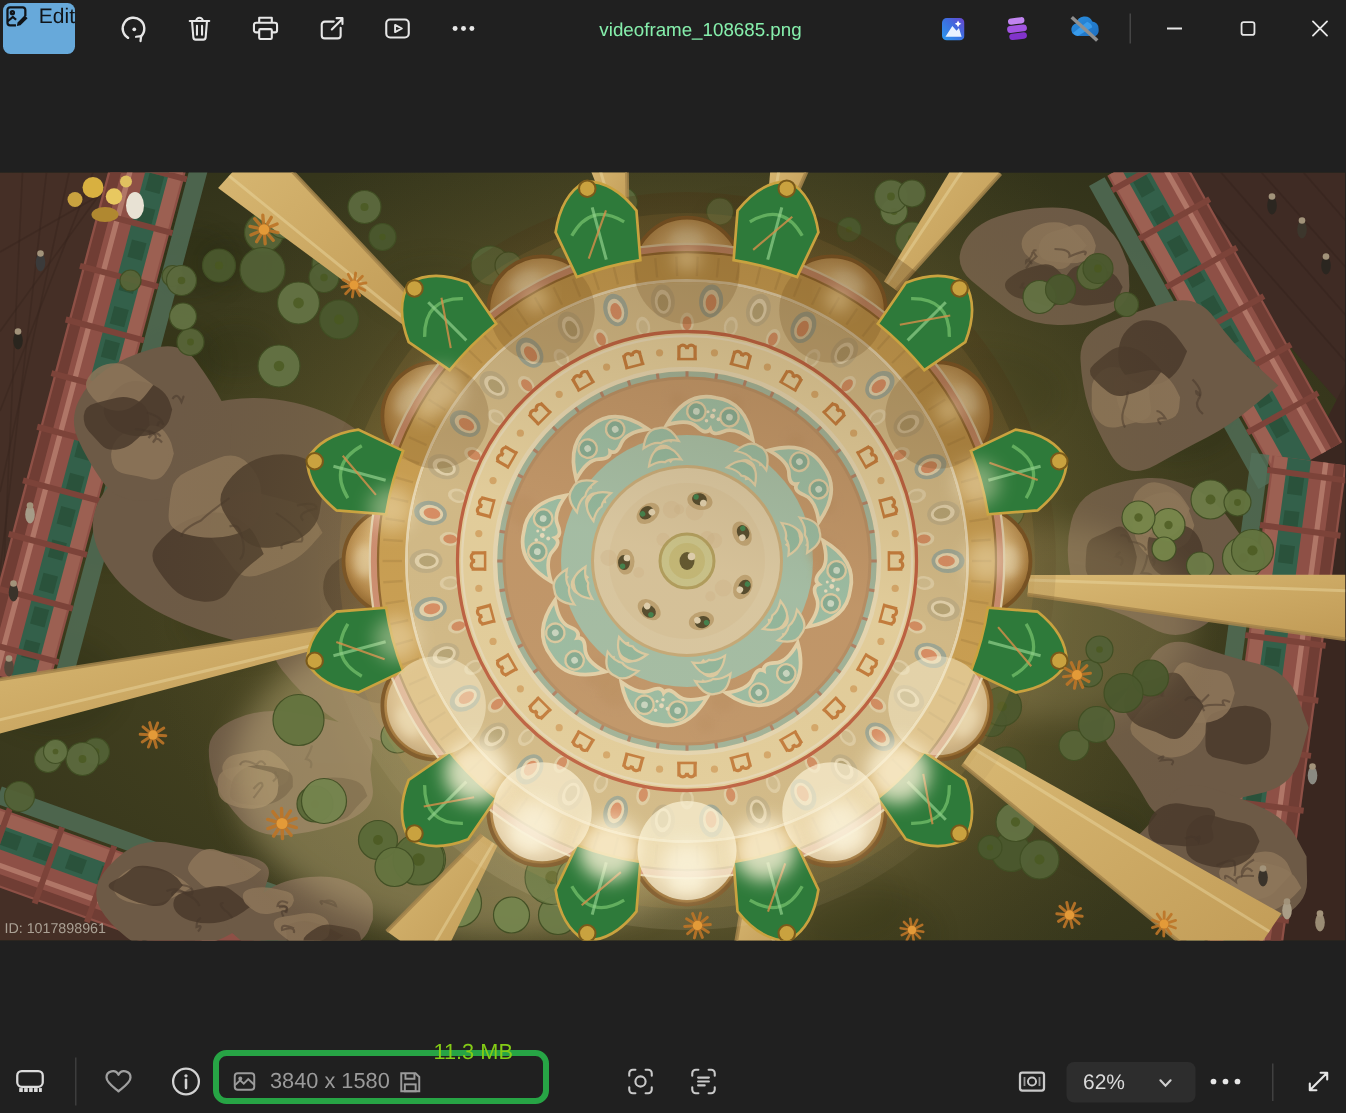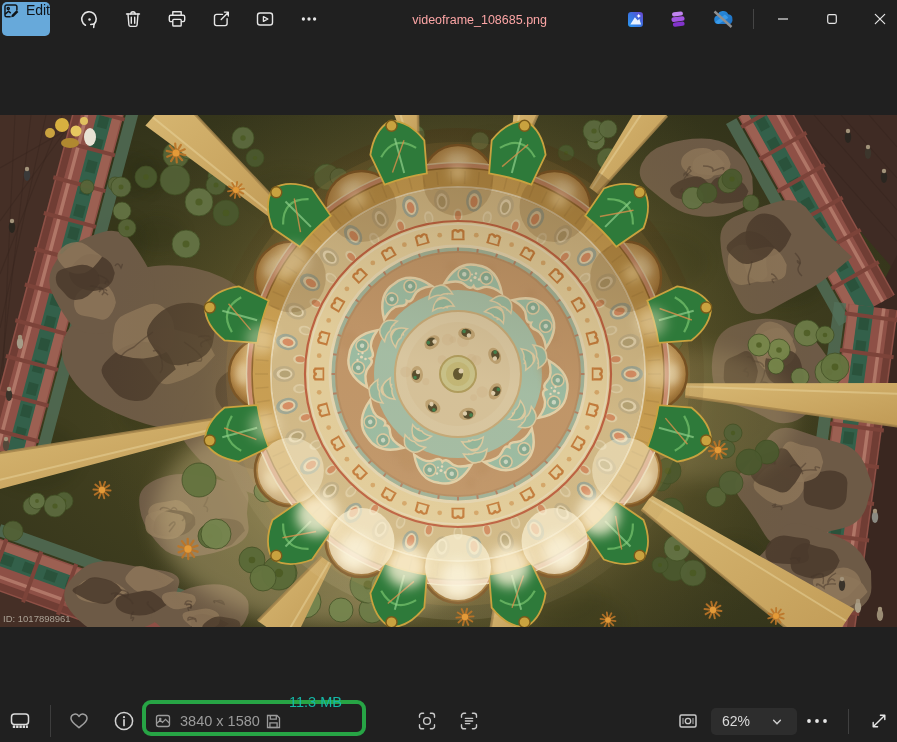--- a/index.html
+++ b/index.html
@@ -44,21 +44,21 @@
   </svg>
 <svg style="position:absolute;left:255.0px;top:9.0px" width="20" height="20" viewBox="-10.0 -10.0 20 20">
     <rect x="-7.5" y="-6" width="15" height="12" rx="2.6" fill="none" stroke="#e6e6e6" stroke-width="1.4"></rect>
     <path d="M -1.6,-2.4 L 2.9,0 L -1.6,2.4 Z" fill="none" stroke="#e6e6e6" stroke-width="1.3" stroke-linejoin="round"></path>
   </svg>
 <svg style="position:absolute;left:299.0px;top:9.0px" width="20" height="20" viewBox="-10.0 -10.0 20 20">
     <circle cx="-5.6" cy="0" r="1.65" fill="#e6e6e6"></circle>
     <circle cx="0" cy="0" r="1.65" fill="#e6e6e6"></circle>
     <circle cx="5.6" cy="0" r="1.65" fill="#e6e6e6"></circle>
   </svg>
-<div class="abs" style="left:387px;top:12.5px;width:160px;text-align:right;font-size:12.5px;color:#fca5a5">videoframe_108685.png</div>
+<div class="abs" style="left:387px;top:12.5px;width:160px;text-align:center;font-size:12.5px;color:#86efac">videoframe_108685.png</div>
 <svg style="position:absolute;left:627.5px;top:11.5px" width="15" height="15" viewBox="-7.5 -7.5 15 15">
     <defs>
       <linearGradient id="dg" x1="0" y1="1" x2="1" y2="0">
         <stop offset="0" stop-color="#2b9bf0"></stop>
         <stop offset="0.55" stop-color="#3d6ee0"></stop>
         <stop offset="1" stop-color="#6b45cf"></stop>
       </linearGradient>
     </defs>
     <rect x="-7.5" y="-7.5" width="15" height="15" rx="3.2" fill="url(#dg)"></rect>
     <path d="M -5.2,5 L -0.6,-2.2 L 2.2,1 L 3.8,-0.8 L 5.6,5 Z" fill="#e8f2ff"></path>
@@ -1674,21 +1674,21 @@
     <circle cx="-2.8" cy="-2" r="1.3" fill="#9b9b9b"></circle>
   </svg>
 <div class="abs" style="left:180px;top:713px;font-size:14.5px;color:#9b9b9b">3840 x 1580</div>
 <svg style="position:absolute;left:264.5px;top:712.5px" width="17" height="17" viewBox="-8.5 -8.5 17 17">
     <g fill="none" stroke="#9b9b9b" stroke-width="1.3">
       <path d="M -6,-6 h 9.5 l 2.5,2.5 v 9.5 h -12 z"></path>
       <path d="M -3.2,-6 v 3.6 h 6 v -3.6"></path>
       <rect x="-3.6" y="1.4" width="7.2" height="4.6"></rect>
     </g>
   </svg>
-<div class="abs" style="left:289px;top:694px;font-size:14.5px;color:#14b8a6">11.3 MB</div>
+<div class="abs" style="left:289px;top:694px;font-size:14.5px;color:#84cc16">11.3 MB</div>
 <svg style="position:absolute;left:416.0px;top:711.0px" width="22" height="20" viewBox="-11.0 -10.0 22 20">
     <g fill="none" stroke="#c9c9c9" stroke-width="1.4" stroke-linecap="round">
       <path d="M -7.5,-3.8 v -1.6 a 2.4 2.4 0 0 1 2.4,-2.4 h 1.7 M 3.4,-7.8 h 1.7 a 2.4 2.4 0 0 1 2.4,2.4 v 1.6 M 7.5,3.8 v 1.6 a 2.4 2.4 0 0 1 -2.4,2.4 h -1.7 M -3.4,7.8 h -1.7 a 2.4 2.4 0 0 1 -2.4,-2.4 v -1.6"></path>
       <circle cx="0" cy="0" r="3.4"></circle>
     </g>
   </svg>
 <svg style="position:absolute;left:458.0px;top:711.0px" width="22" height="20" viewBox="-11.0 -10.0 22 20">
     <g fill="none" stroke="#c9c9c9" stroke-width="1.4" stroke-linecap="round">
       <path d="M -7.5,-3.8 v -1.6 a 2.4 2.4 0 0 1 2.4,-2.4 h 1.7 M 3.4,-7.8 h 1.7 a 2.4 2.4 0 0 1 2.4,2.4 v 1.6 M 7.5,3.8 v 1.6 a 2.4 2.4 0 0 1 -2.4,2.4 h -1.7 M -3.4,7.8 h -1.7 a 2.4 2.4 0 0 1 -2.4,-2.4 v -1.6"></path>
       <path d="M -3.6,-2.6 h 7.2 M -3.6,0 h 7.2 M -3.6,2.6 h 4.4"></path>

